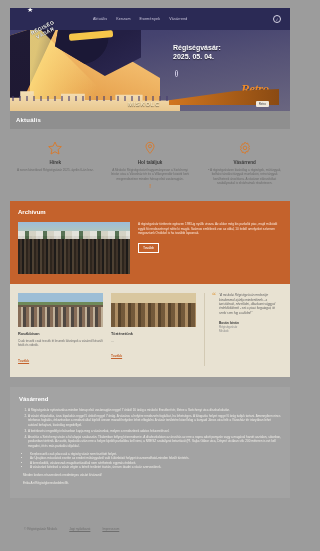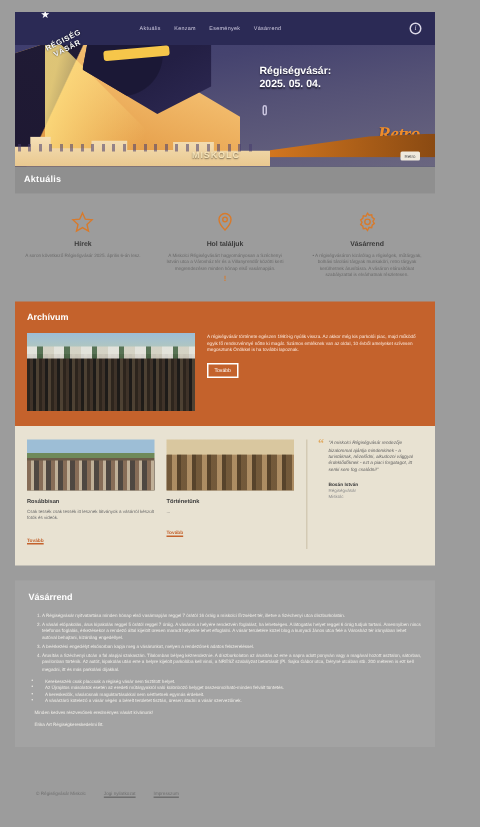--- a/index.html
+++ b/index.html
@@ -101,21 +101,21 @@
   .hero-title {
     position: absolute; left: 163px; top: 36px; z-index: 7;
     color: #ffffff; font-weight: bold; font-size: 7px; line-height: 8.5px;
     text-shadow: 0 1px 1px rgba(0,0,0,.55);
   }
   .hero-scrollcue {
     position: absolute; left: 165px; top: 62px; z-index: 7;
     width: 3px; height: 7px; border: .6px solid #c9c4de; border-radius: 2px;
   }
   .retro-wrap {
-    position: absolute; right: 10px; bottom: 14px; z-index: 7; text-align: right;
+    position: absolute; right: 21px; bottom: 14px; z-index: 7; text-align: right;
   }
   .retro-word {
     color: #f08c2a; font-family: "Liberation Serif", serif;
     font-style: italic; font-weight: bold; font-size: 13px;
     letter-spacing: -.3px; text-shadow: 0 1px 1px rgba(0,0,0,.5);
   }
   .retro-swoosh {
     position: absolute; right: -10px; bottom: -8px; width: 110px; height: 16px;
     background: linear-gradient(90deg, #d2761f, #8a4a12);
     clip-path: polygon(0 70%, 60% 12%, 100% 0, 100% 100%, 0 100%);

